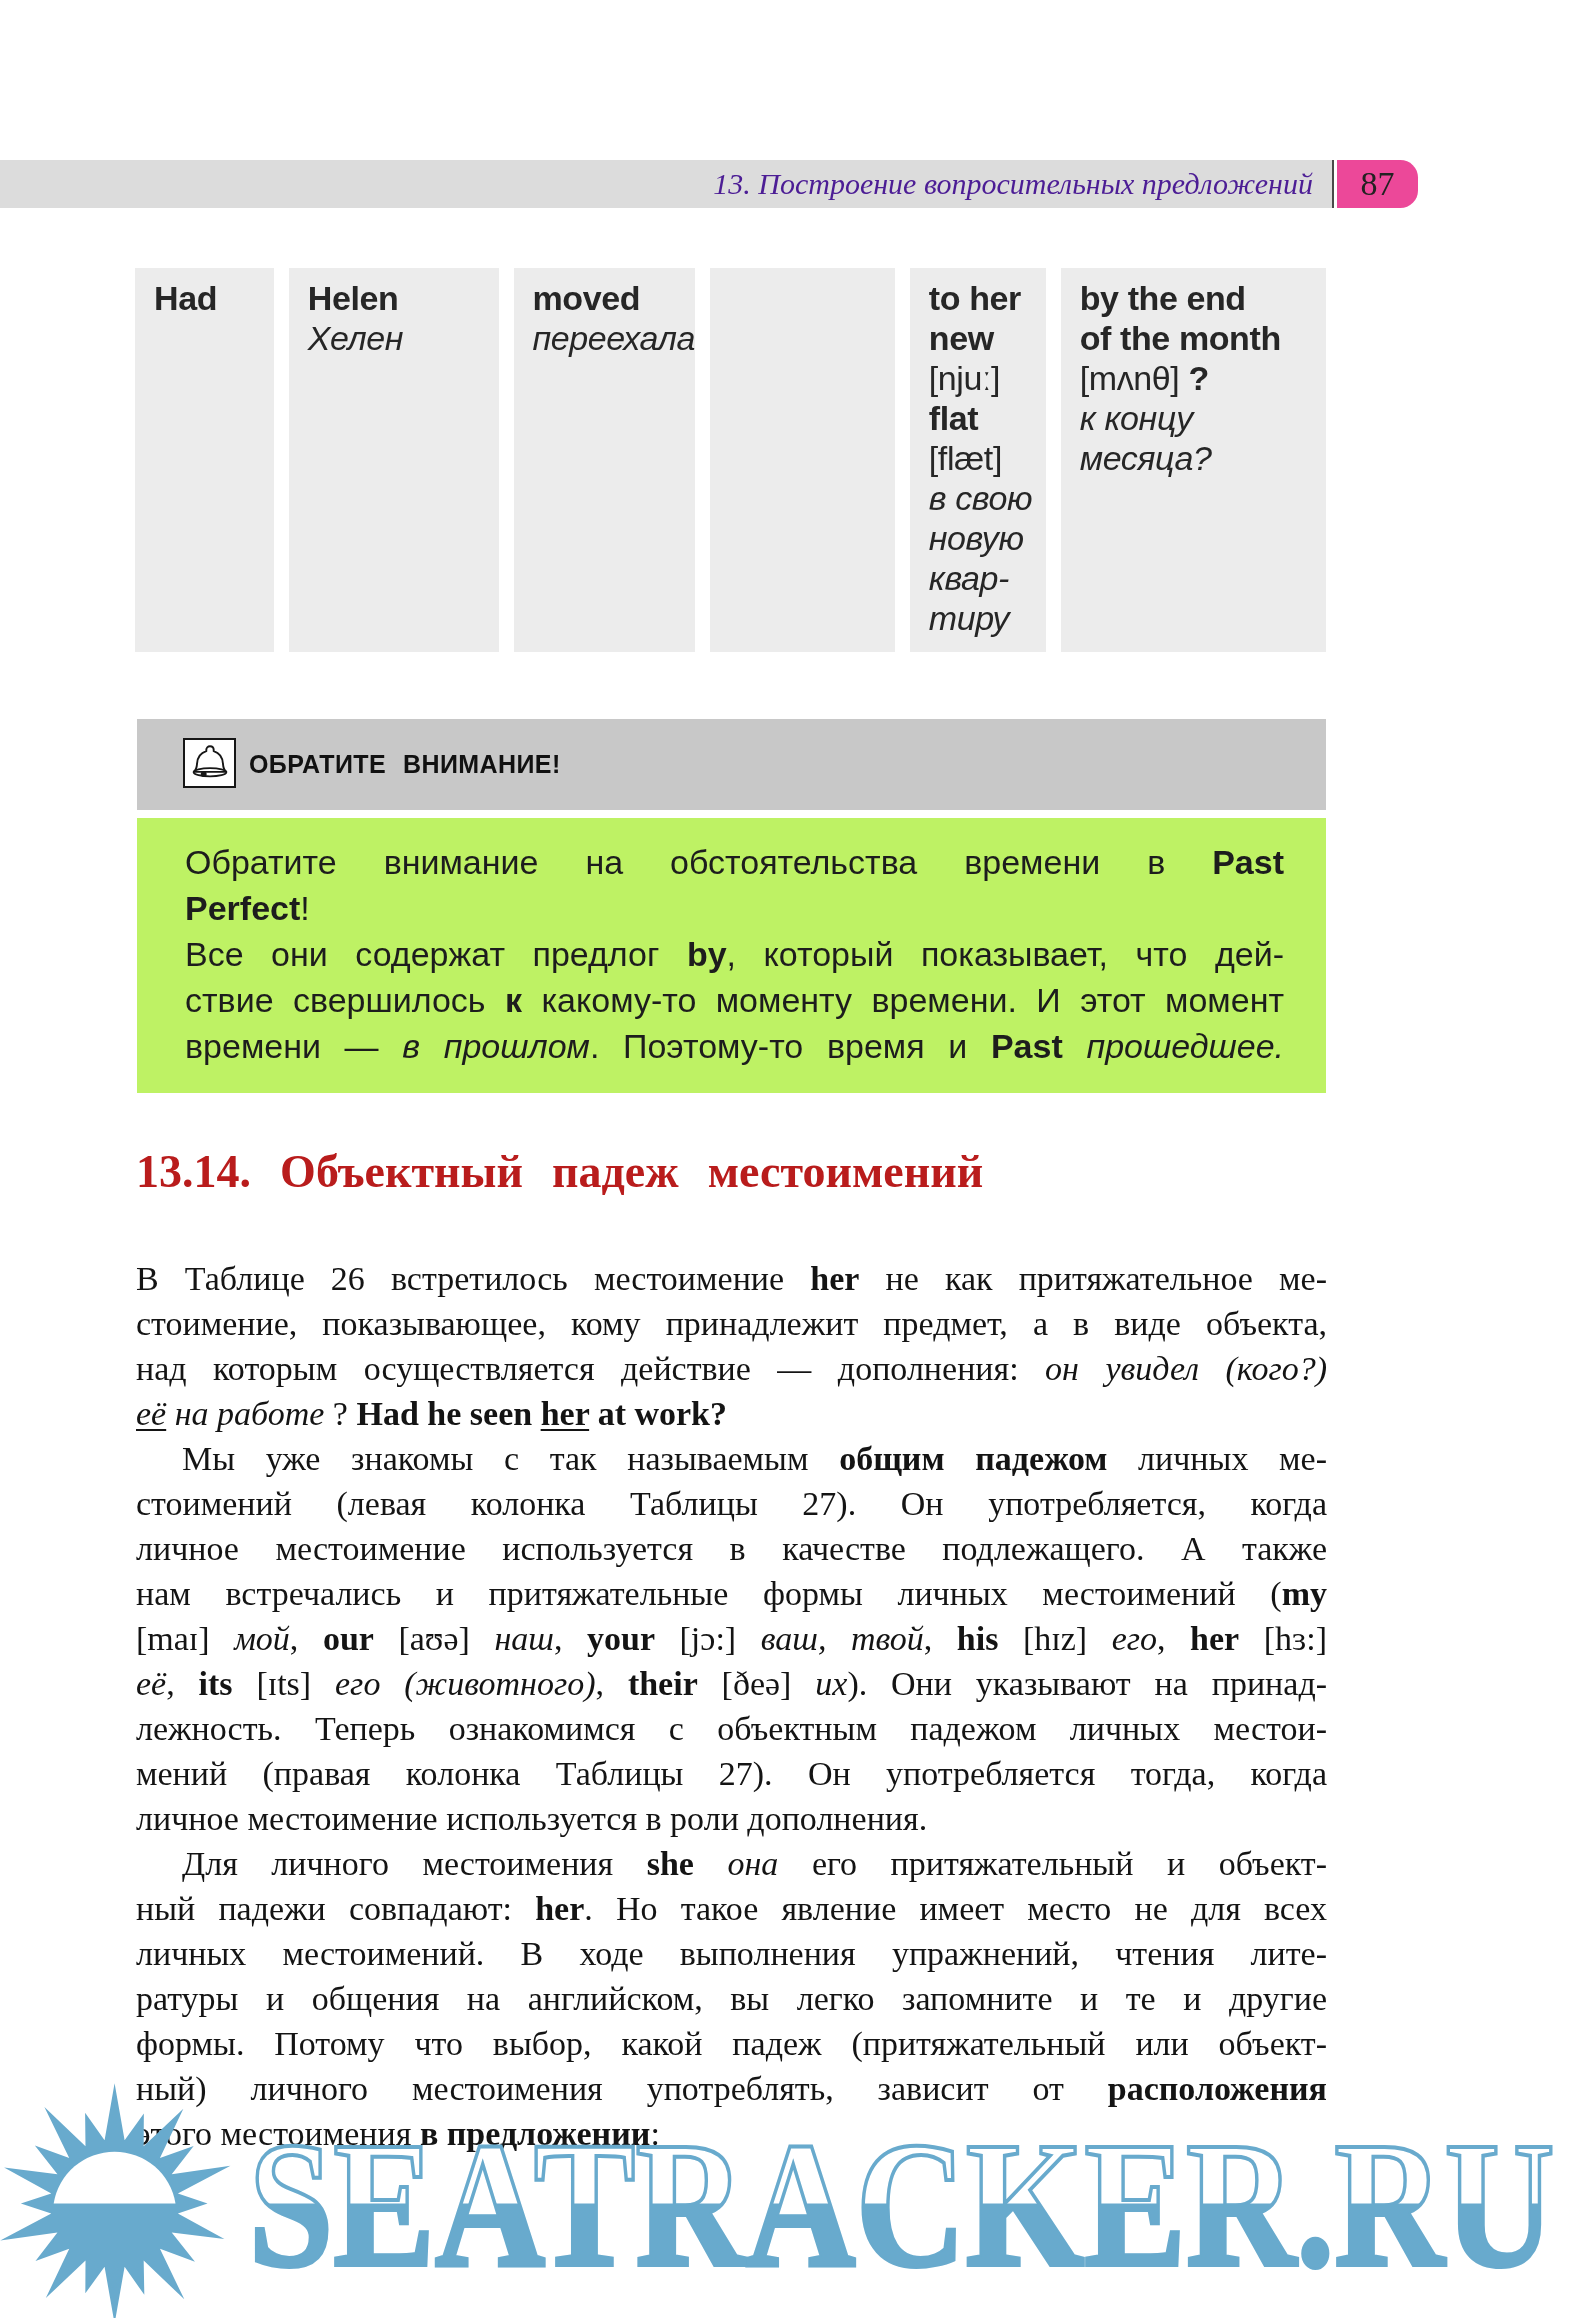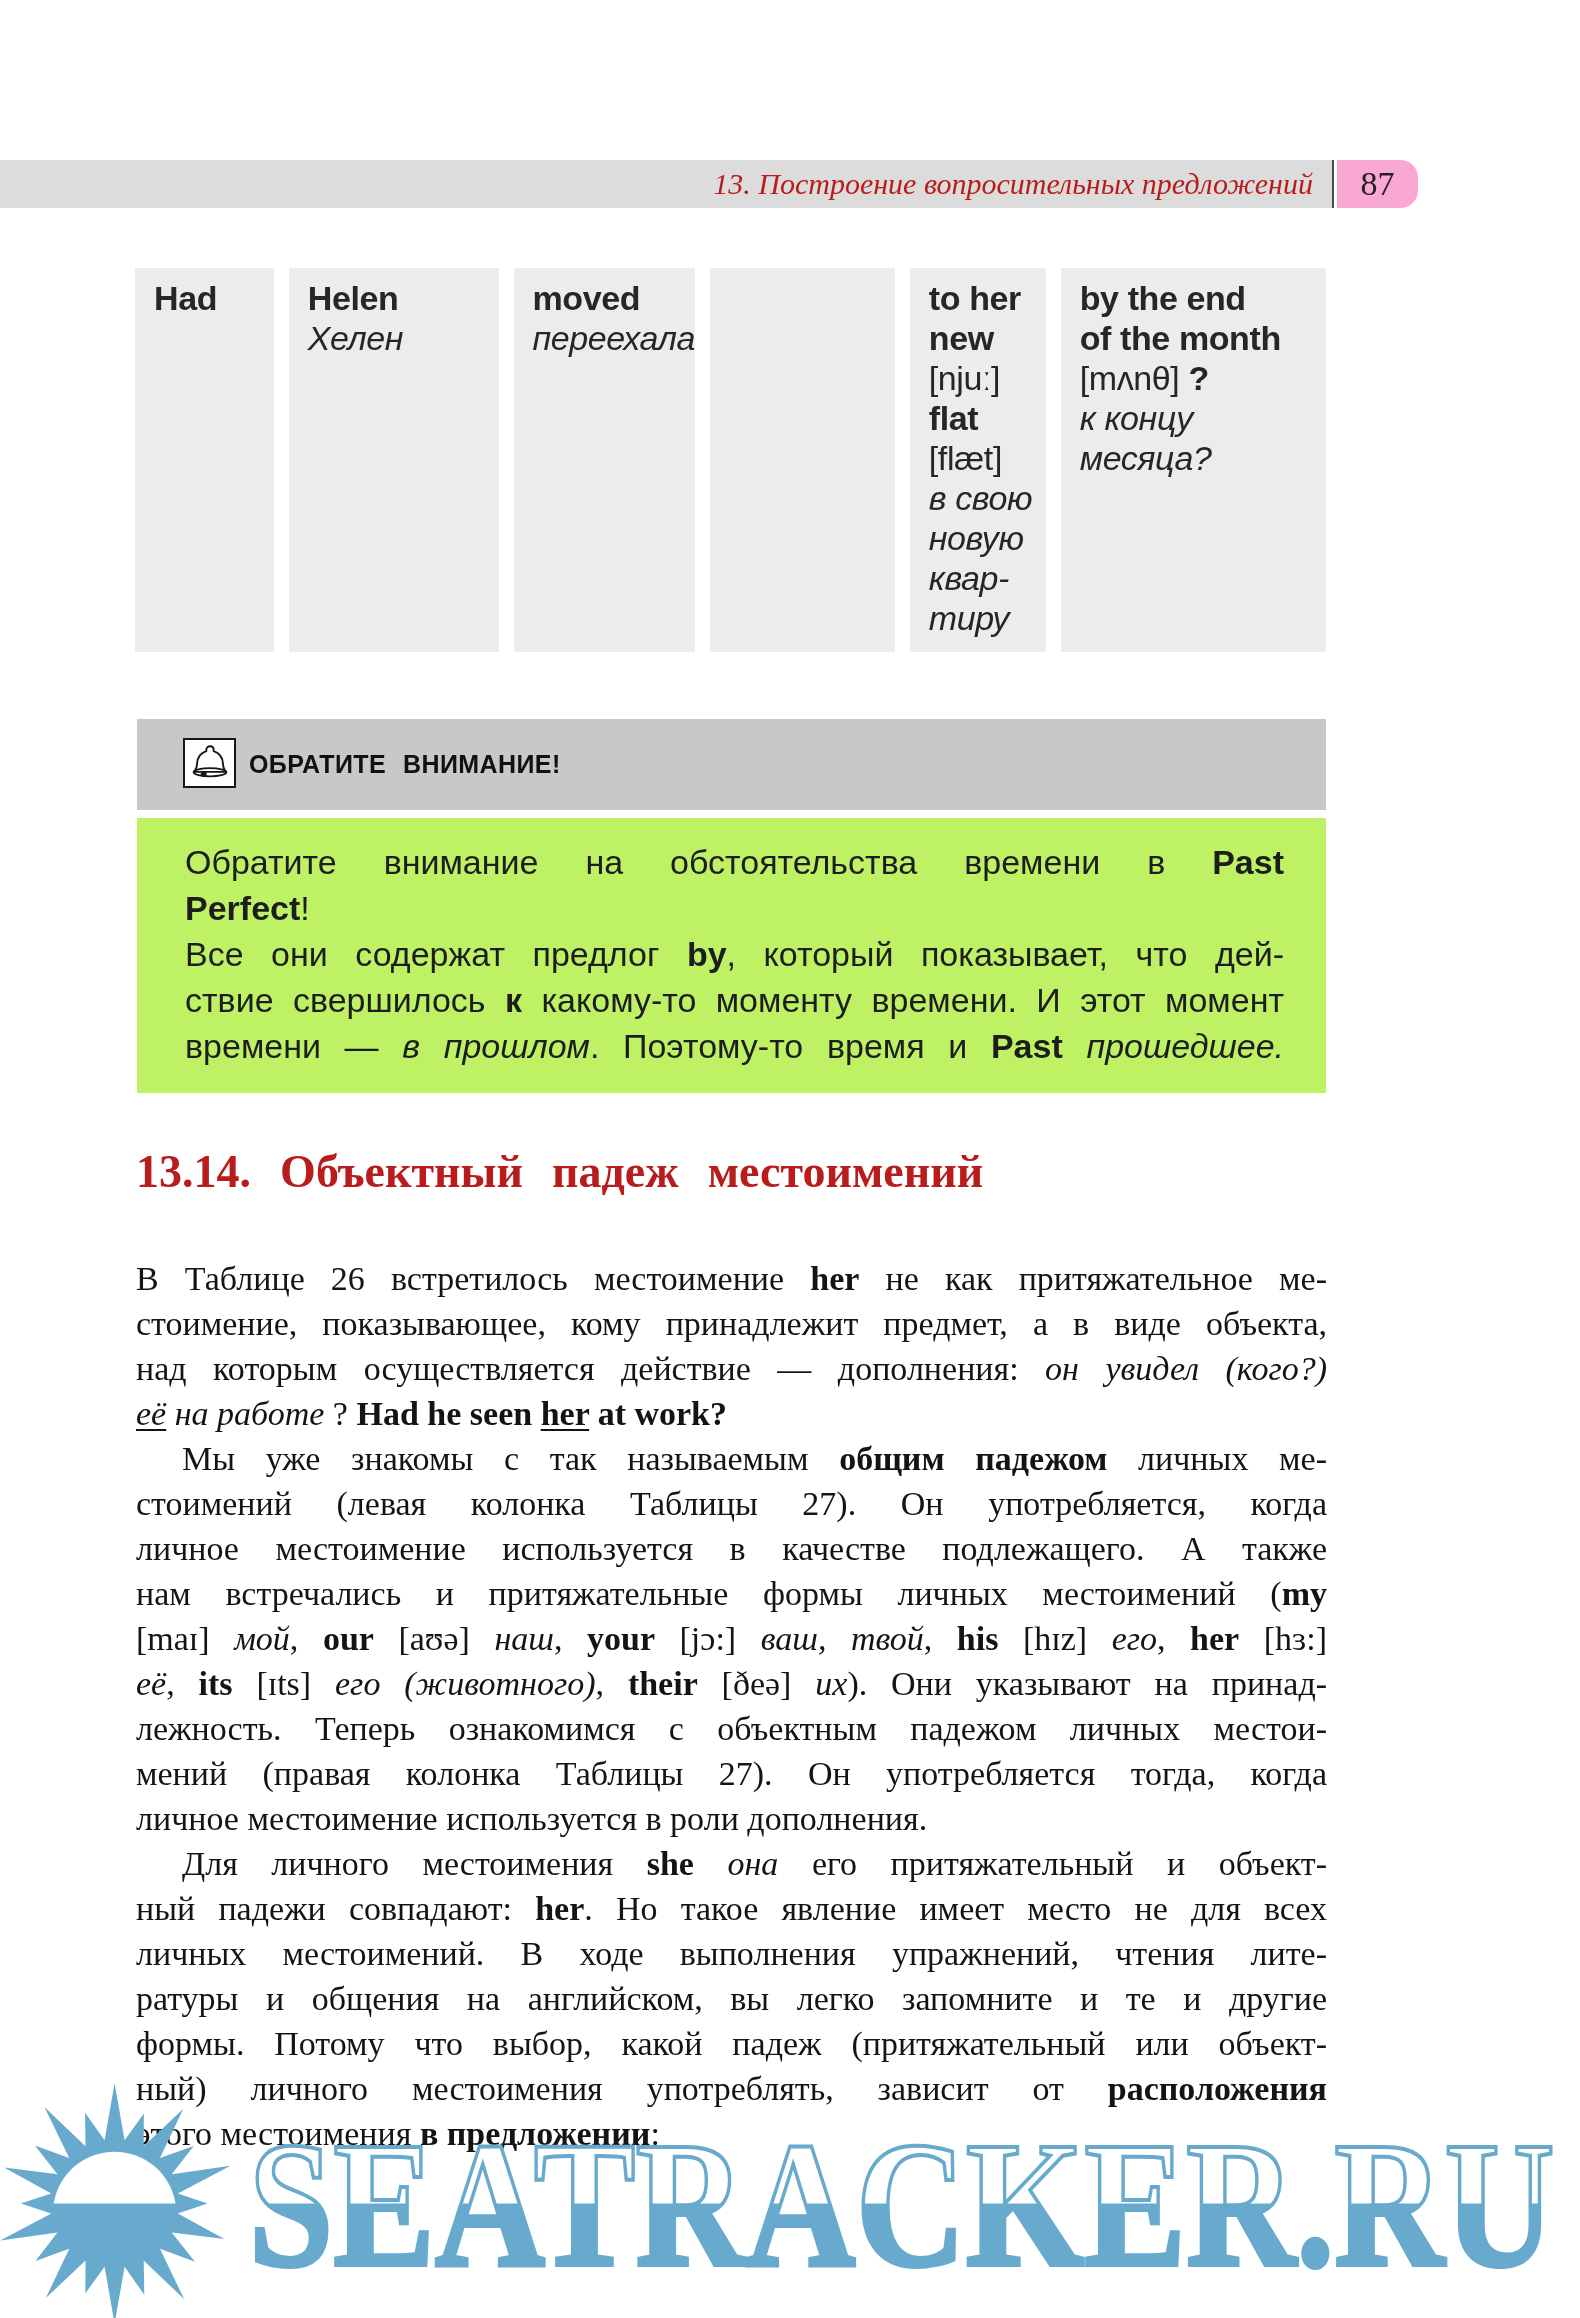--- a/index.html
+++ b/index.html
@@ -2,23 +2,23 @@
 <html style="font-size:13px"><head>
 <meta charset="utf-8">
 <style>
   html,body{margin:0;padding:0;background:#ffffff;}
   .page{position:relative;width:1581px;height:2319px;background:#ffffff;overflow:hidden;
         font-family:"Liberation Serif","DejaVu Serif",serif;color:#161616;}
 
   
   .runhead-bar{position:absolute;left:0;top:160px;width:1332px;height:48px;background:#dcdcdc;}
   .runhead-title{position:absolute;right:19px;top:0;height:48px;display:flex;align-items:center;
-        font-style:italic;font-size:30px;color:#b91c1c;white-space:nowrap;}
+        font-style:italic;font-size:30px;color:#4c1d95;white-space:nowrap;}
   .runhead-divider{position:absolute;left:1332px;top:160px;width:2.4px;height:48px;background:#4a4a4a;}
-  .pagenum-box{position:absolute;left:1337px;top:160px;width:81px;height:48px;background:#f9a8d4;
+  .pagenum-box{position:absolute;left:1337px;top:160px;width:81px;height:48px;background:#ec4899;
         border-radius:0 17.6px 17.6px 0;display:flex;align-items:center;justify-content:center;
         font-size:34px;color:#222;}
 
   
   .ex-table{position:absolute;left:135px;top:268px;width:1191px;display:flex;gap:15px;align-items:stretch;}
   .ex-col{background:#ececec;box-sizing:border-box;padding:9.6px 0 14.4px 19px;
         font-family:"Liberation Sans","DejaVu Sans",sans-serif;font-size:34px;line-height:40px;
         color:#262626;letter-spacing:-0.4px;}
   .ex-col:nth-child(1){width:144px;}
   .ex-col:nth-child(2){width:218px;}

